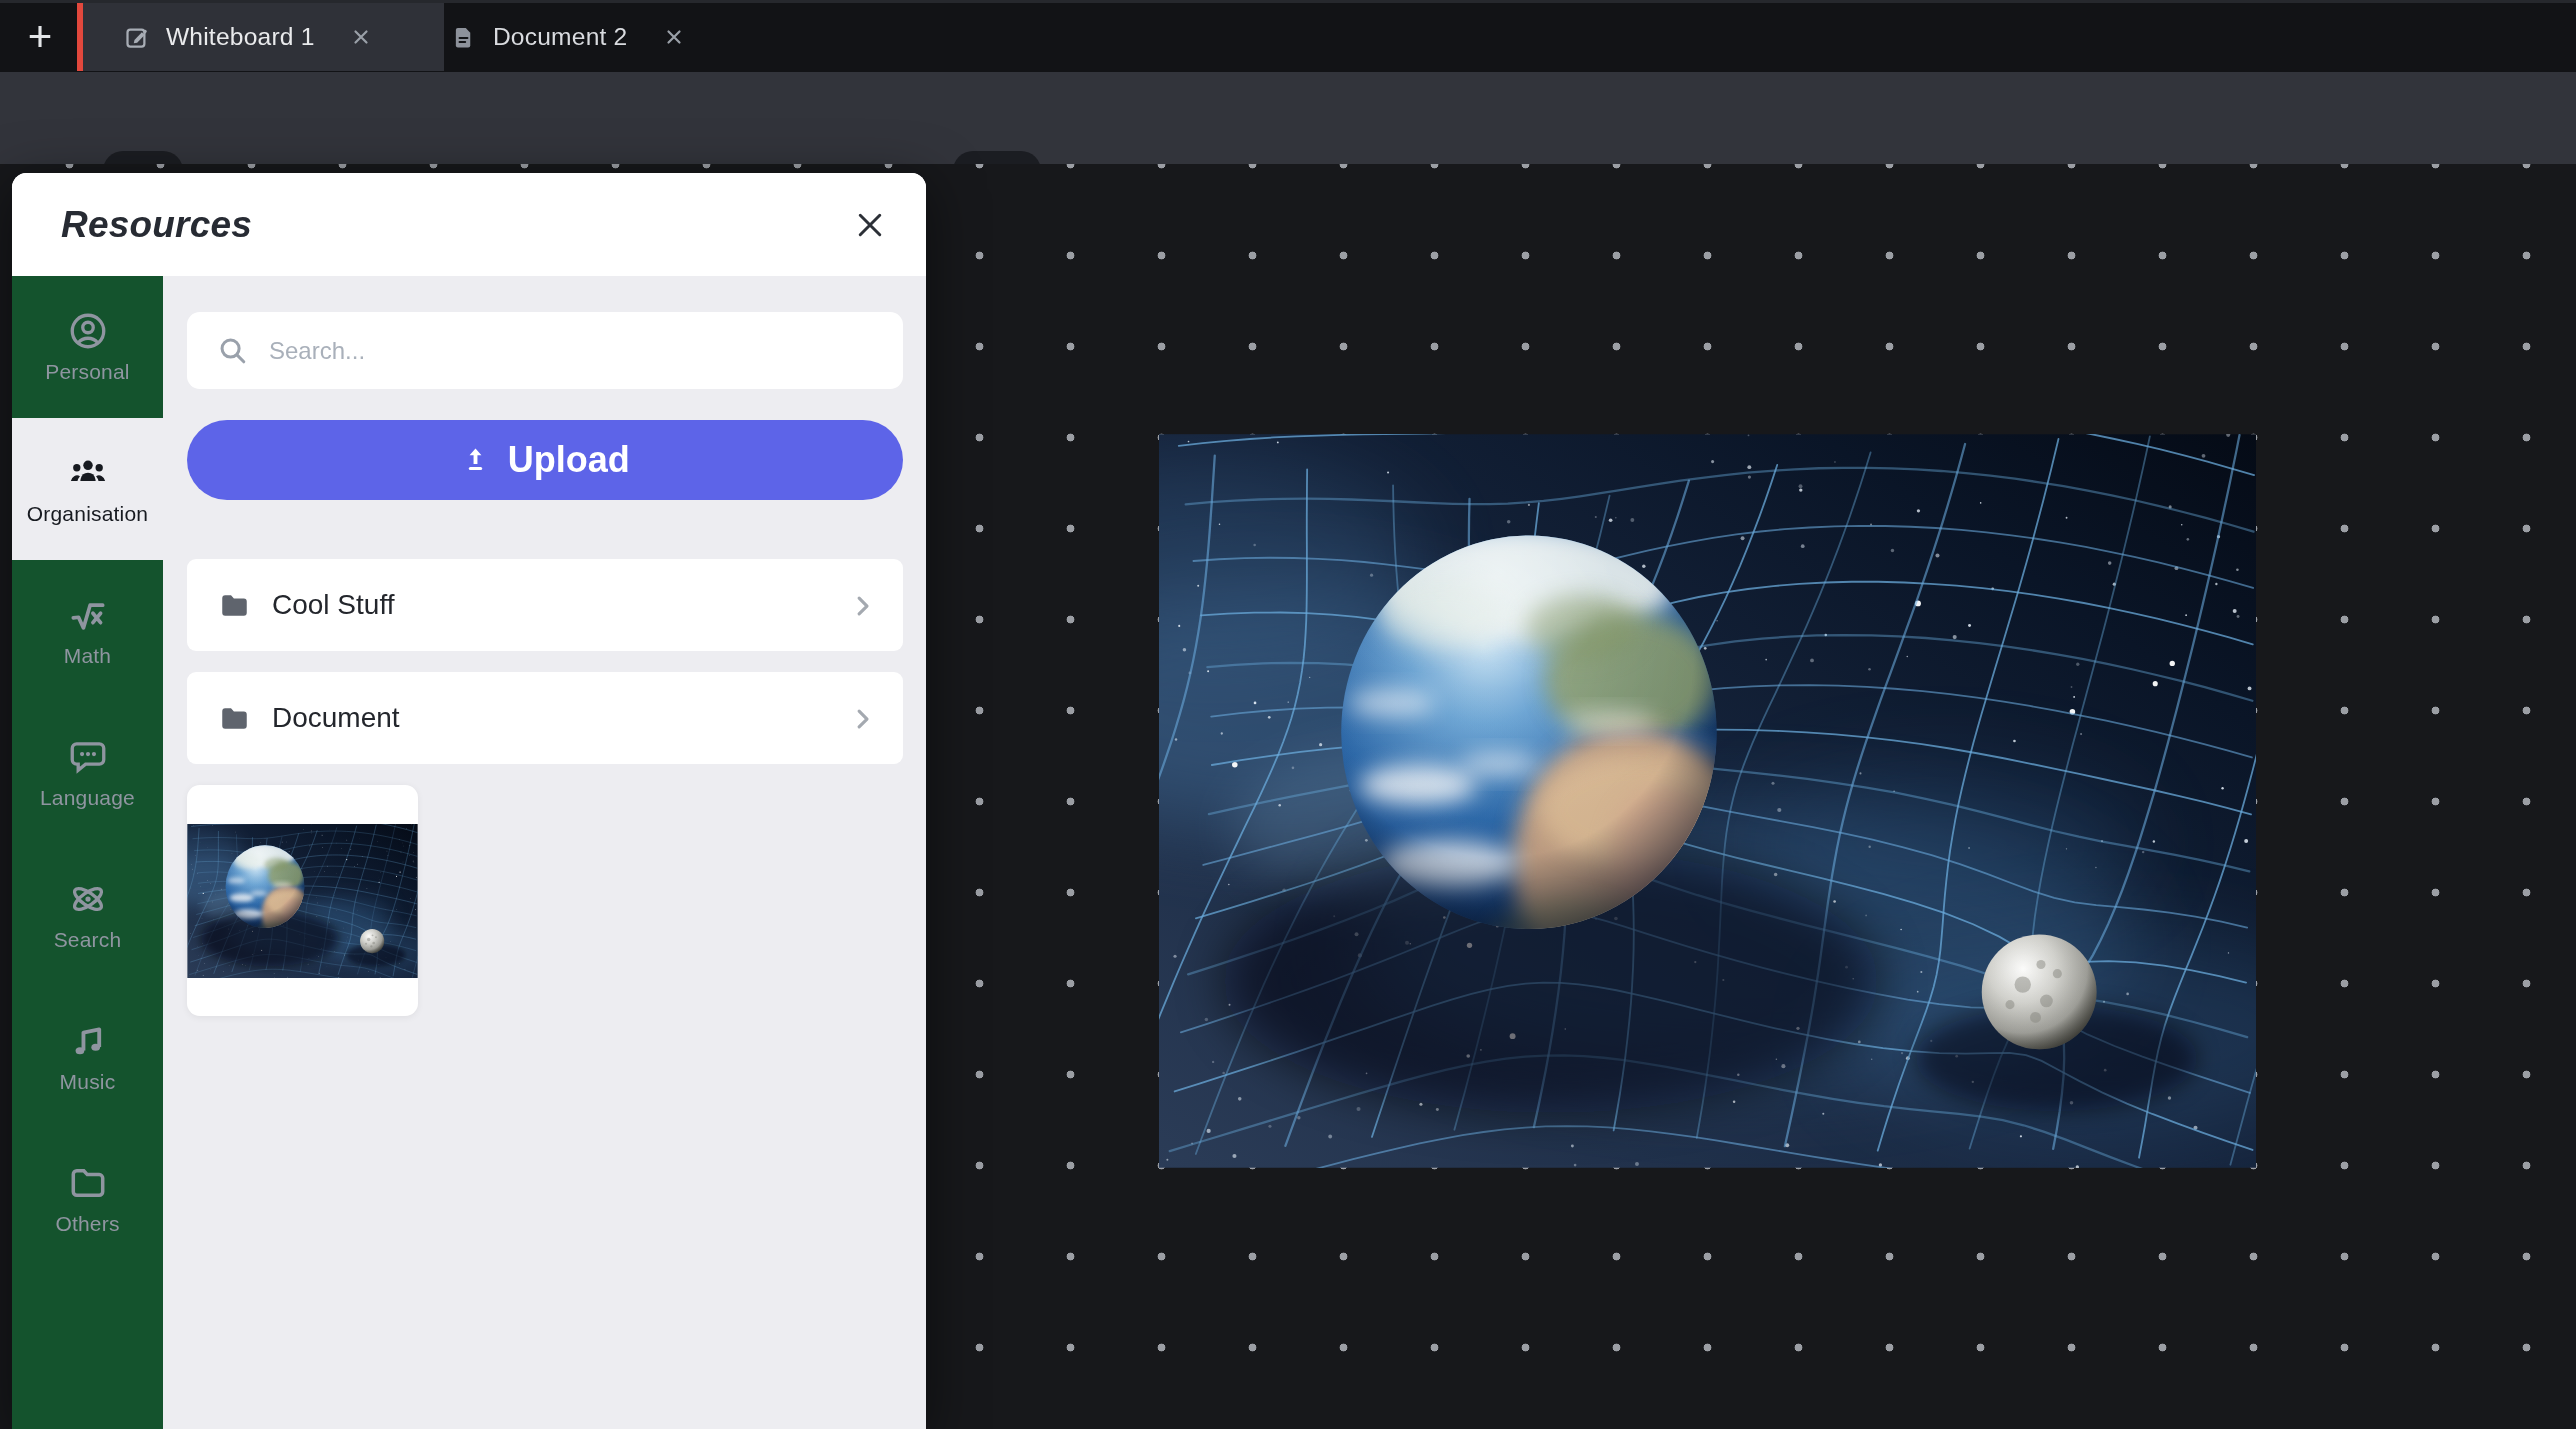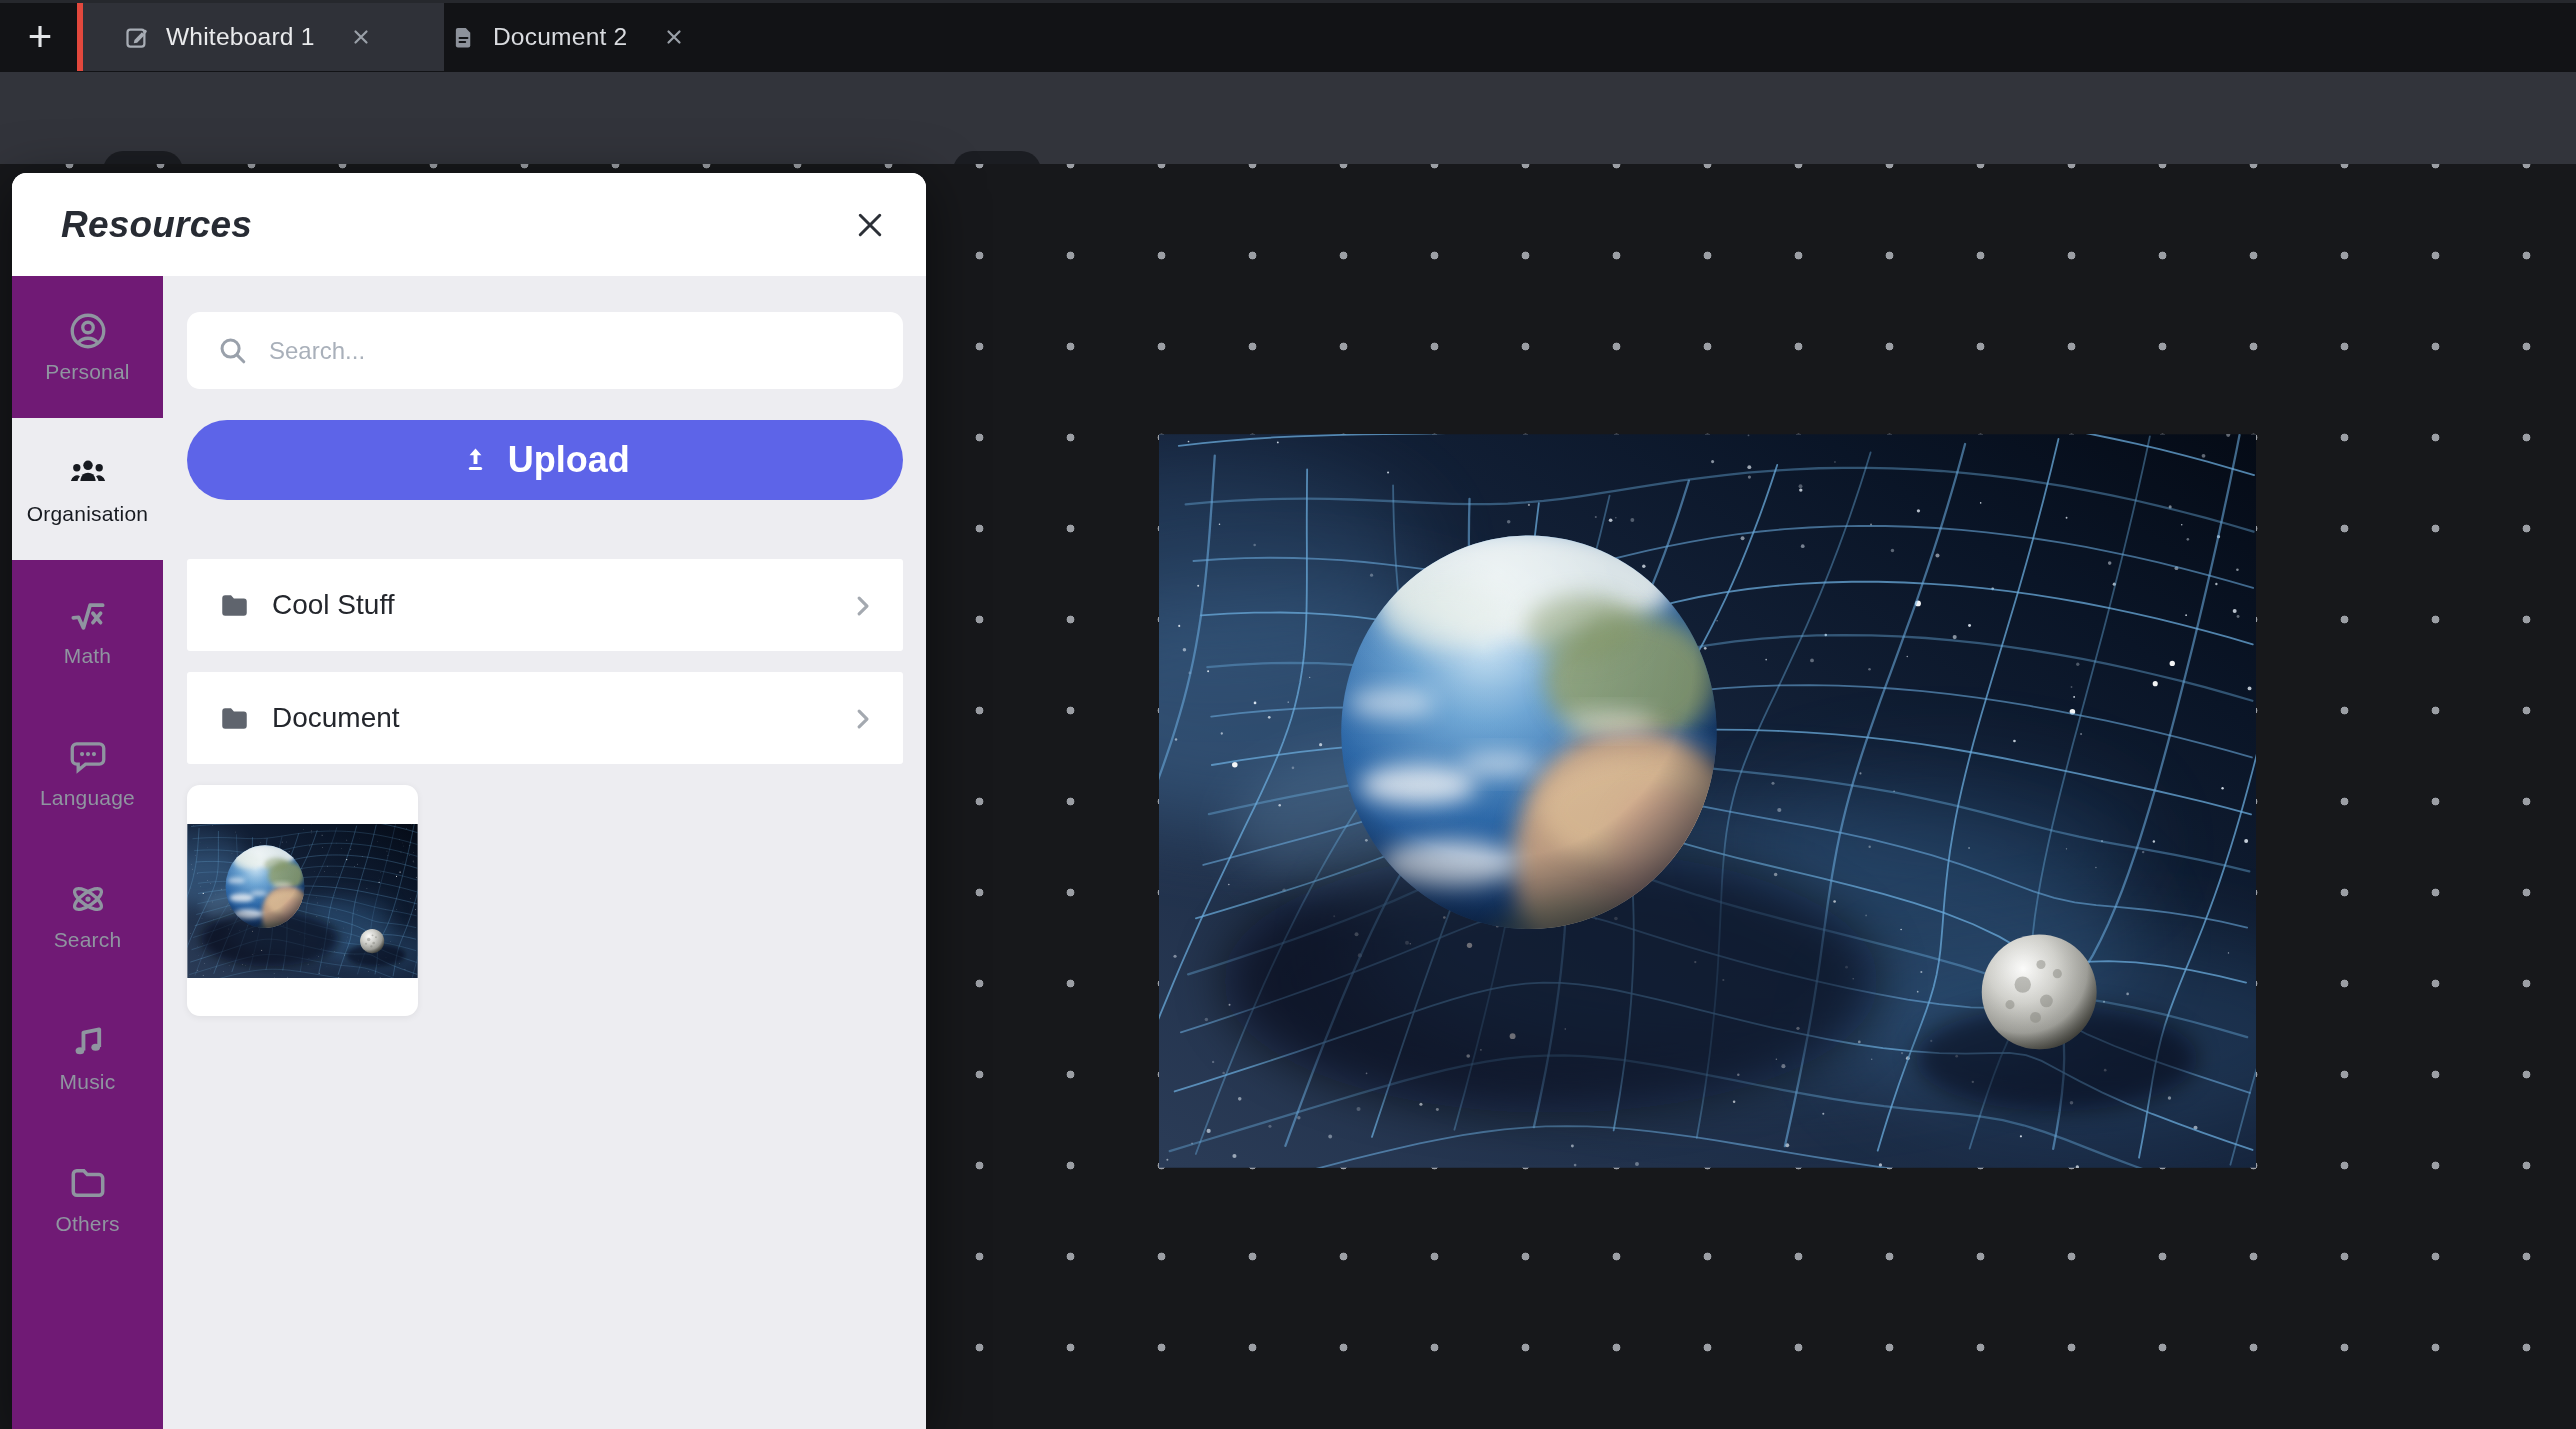--- a/index.html
+++ b/index.html
@@ -39,34 +39,34 @@
   #canvas-image svg{display:block;width:1097px;height:734px;}
 
   
   #panel{position:absolute;left:12px;top:173px;width:914px;height:1256px;background:#ffffff;
     border-radius:14.6px 14.6px 0 0;box-shadow:0 12.8px 55px rgba(0,0,0,.5);overflow:hidden;}
   #panel-header{position:absolute;left:0;top:0;width:100%;height:103px;background:#fff;font-style:italic;}
   #panel-title{position:absolute;left:49px;top:0;height:103px;display:flex;align-items:center;
     font-size:37px;font-weight:700;color:#272b33;letter-spacing:0.2px;}
   #panel-close{position:absolute;right:35px;top:31px;width:42px;height:42px;display:flex;align-items:center;justify-content:center;cursor:pointer;}
   #panel-body{position:absolute;left:0;top:103px;right:0;bottom:0;}
-  #cat-rail{position:absolute;left:0;top:0;width:166px;bottom:0;background:#701a75;}
+  #cat-rail{position:absolute;left:0;top:0;width:166px;bottom:0;background:#14532d;}
   .cat{position:relative;width:151px;height:142px;display:flex;flex-direction:column;align-items:center;justify-content:center;cursor:pointer;color:#8f95a0;}
   .cat .cicon{width:42px;height:42px;}
   .cat .clabel{margin-top:8.2px;font-size:21px;letter-spacing:0.2px;}
   .cat.active{background:#ededf1;color:#171a20;}
   #content{position:absolute;left:151px;top:0;right:0;bottom:0;background:#ededf1;}
   #search-box{position:absolute;left:24px;top:36px;width:716px;height:77px;background:#fff;border-radius:12.8px;display:flex;align-items:center;}
   #search-box svg{width:33px;height:33px;margin-left:29px;flex:0 0 auto;}
   #search-input{border:0;outline:none;background:transparent;margin-left:18px;width:602px;font-size:24px;color:#14532d;font-family:"Liberation Sans",sans-serif;}
   #search-input::placeholder{color:#a9b0ba;}
   #upload-btn{position:absolute;left:24px;top:144px;width:716px;height:80px;border-radius:40px;background:#5d64e8;
     display:flex;align-items:center;justify-content:center;gap:16.4px;color:#fff;font-size:36px;font-weight:600;cursor:pointer;}
   #upload-btn svg{width:31px;height:31px;}
-  .folder-row{position:absolute;left:24px;width:716px;height:92px;background:#fff;border-radius:3px;display:flex;align-items:center;cursor:pointer;}
+  .folder-row{position:absolute;left:24px;width:716px;height:92px;background:#fff;border-radius:9px;display:flex;align-items:center;cursor:pointer;}
   .folder-row .ficon{width:35px;height:35px;margin-left:30px;flex:0 0 auto;}
   .folder-row .flabel{margin-left:20px;font-size:28px;color:#23262c;}
   .folder-row .chev{position:absolute;right:27px;width:27px;height:27px;}
   #thumb-card{position:absolute;left:24px;top:509px;width:231px;height:231px;background:#fff;border-radius:12.8px;
     display:flex;align-items:center;justify-content:center;box-shadow:0 1.8px 7.3px rgba(0,0,0,.06);cursor:pointer;}
   #thumb-card svg{display:block;width:231px;height:154px;}
 </style>
 </head>
 <body>
 

